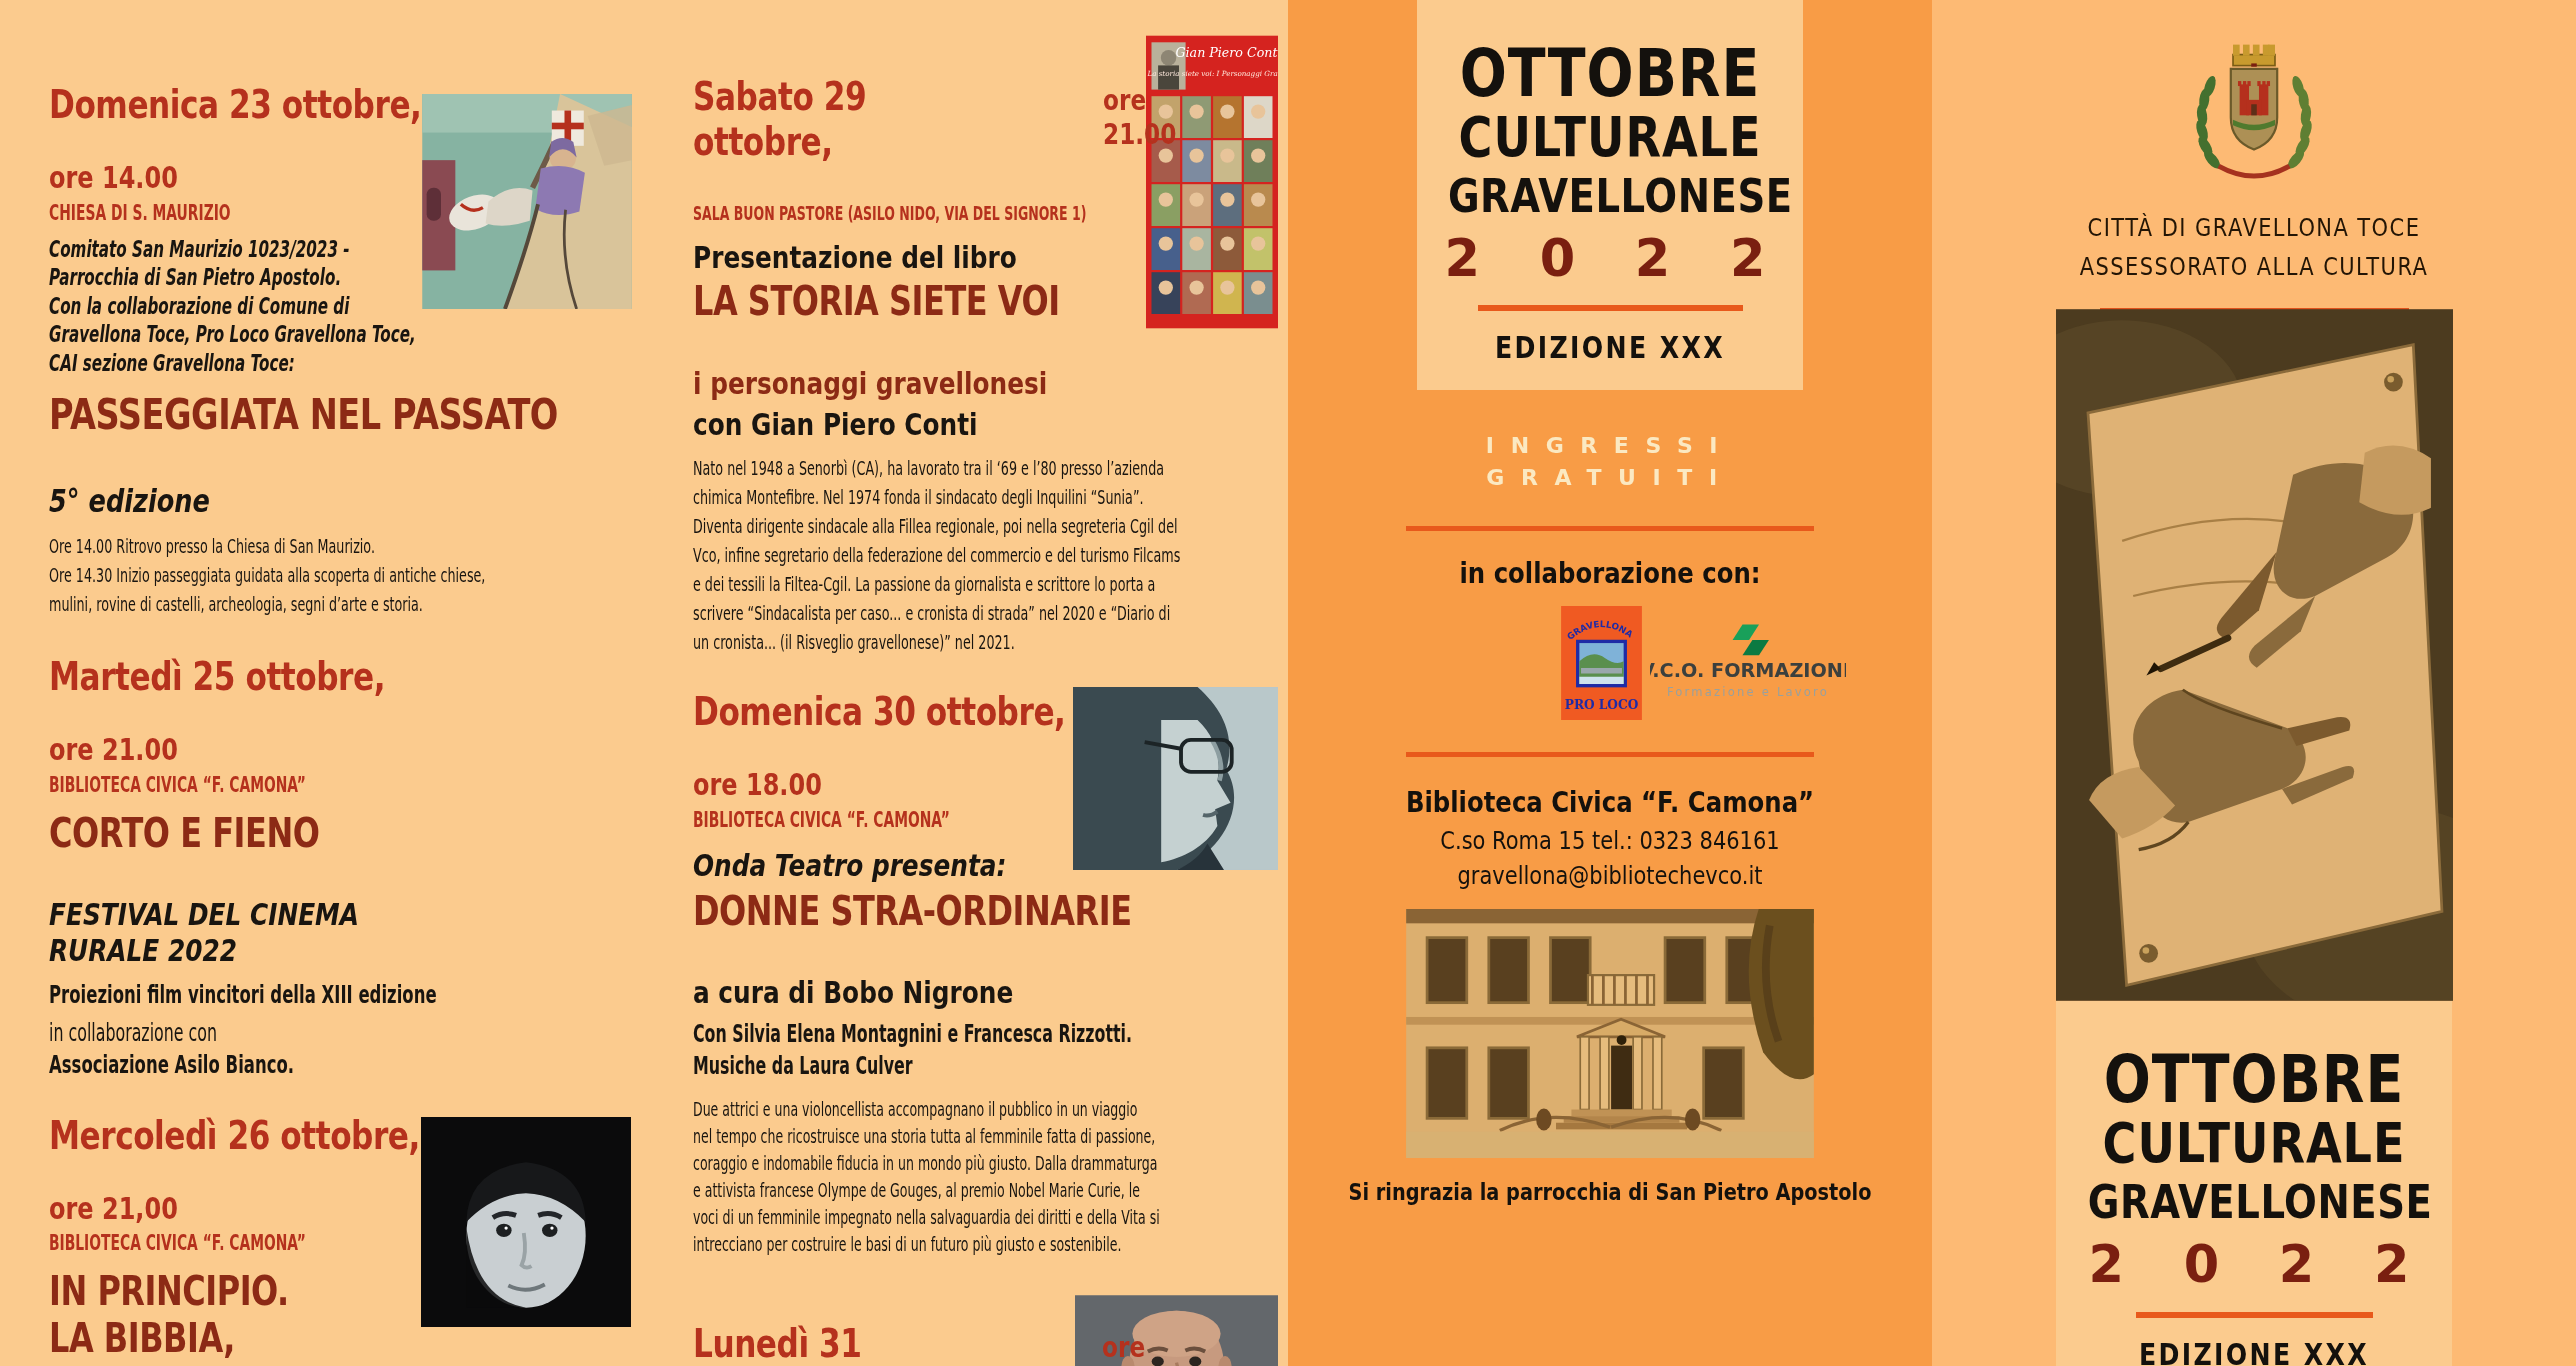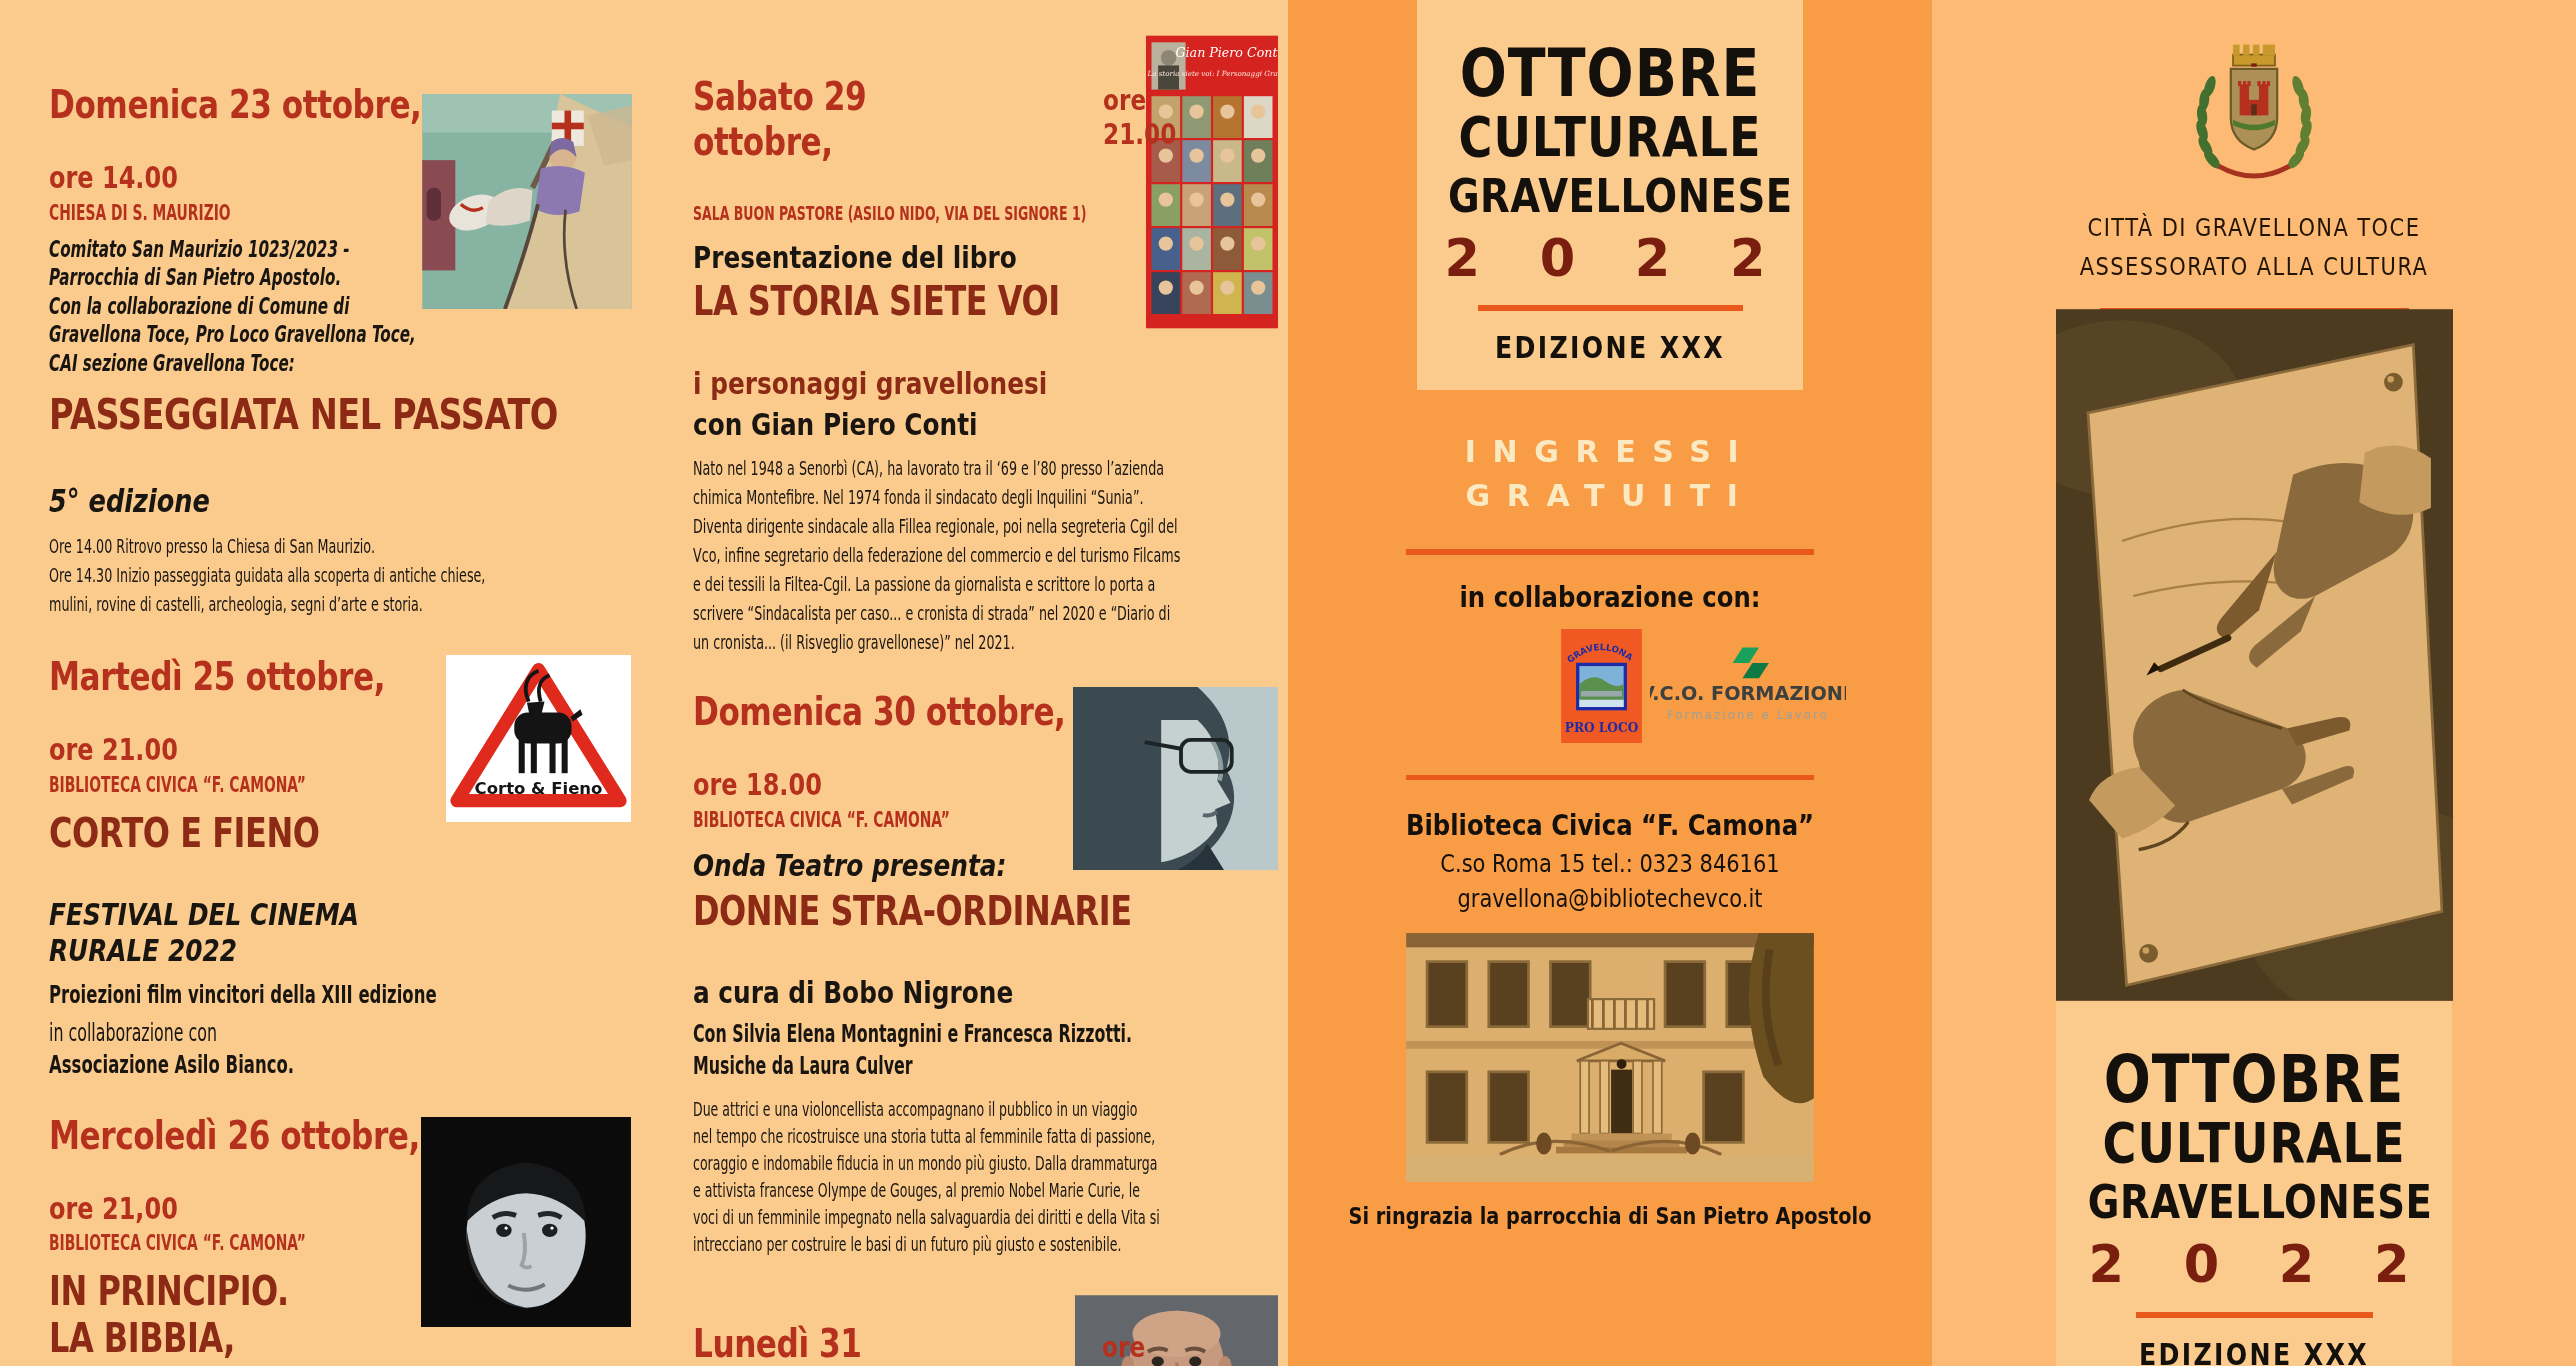--- a/index.html
+++ b/index.html
@@ -39,21 +39,21 @@
   .fig svg{display:block;width:100%;height:100%;}
 
   .rule{height:5.5px;background:#E8591B;}
   .titlebox{background:#FBCB8E;}
   .tb-l1{font-size:66px;font-weight:900;letter-spacing:1.1px;color:#14110d;line-height:1;}
   .tb-l2{font-size:55px;font-weight:600;letter-spacing:1.1px;color:#14110d;line-height:1.12;}
   .tb-l3{font-size:46px;font-weight:600;letter-spacing:0.6px;color:#14110d;line-height:1.2;}
   .tb-year{font-size:51px;font-weight:800;letter-spacing:21px;color:#7A1F10;line-height:1.25;margin-top:3.3px;text-indent:11px;}
   .tb-ed{font-size:30px;font-weight:800;letter-spacing:2.8px;color:#14110d;margin-top:19px;}
   .center{text-align:center;}
-  .ingressi{font-size:30px;font-weight:600;letter-spacing:16.6px;color:#FBE9C2;line-height:1.45;}
+  .ingressi{font-size:22px;font-weight:600;letter-spacing:16.6px;color:#FBE9C2;line-height:1.45;}
   .collab{font-size:29px;font-weight:800;color:#14110d;}
   .libname{font-size:29px;font-weight:800;color:#14110d;line-height:1.4;}
   .libline{font-size:25px;font-weight:500;color:#14110d;line-height:1.4;}
   .offbold{font-size:29px;font-weight:800;color:#14110d;line-height:1.45;}
   .offtel{font-size:26.5px;font-weight:500;color:#14110d;line-height:1.45;}
   .thanks{font-size:23px;font-weight:700;color:#14110d;}
   .citytxt{font-size:25px;font-weight:500;letter-spacing:1.7px;color:#231505;line-height:1.55;}
 </style>
 </head>
 <body>
@@ -95,38 +95,20 @@
 Gravellona Toce, Pro Loco Gravellona Toce,
 CAI sezione Gravellona Toce:</div>
         <h3 class="title mar sqA pre">PASSEGGIATA NEL PASSATO</h3>
         <div class="ed blk sqA">5° edizione</div>
         <div class="body blk sqB pre">Ore 14.00 Ritrovo presso la Chiesa di San Maurizio.
 Ore 14.30 Inizio passeggiata guidata alla scoperta di antiche chiese,
 mulini, rovine di castelli, archeologia, segni d’arte e storia.</div>
       </section>
 
       <section style="position:relative;margin-top:35px;">
-        <div class="fig" style="right:-19px;top:0px;width:185px;height:167px;background:#fff;">
-          <svg viewBox="0 0 336 302">
-            <rect width="336" height="302" fill="#ffffff"></rect>
-            <path d="M168,26 L316,264 L20,264 Z" fill="#fff" stroke="#E02A1E" stroke-width="24" stroke-linejoin="round"></path>
-            <g fill="#141414">
-              <path d="M150,84 C138,54 148,36 168,28" stroke="#141414" stroke-width="7" fill="none"></path>
-              <path d="M172,84 C164,58 172,42 188,36" stroke="#141414" stroke-width="7" fill="none"></path>
-              <polygon points="147,86 179,84 172,112 152,110"></polygon>
-              <rect x="124" y="104" width="104" height="56" rx="24"></rect>
-              <rect x="132" y="152" width="11" height="62"></rect>
-              <rect x="154" y="152" width="11" height="62"></rect>
-              <rect x="188" y="152" width="11" height="62"></rect>
-              <rect x="210" y="152" width="11" height="62"></rect>
-              <path d="M226,112 L244,98 L248,108 L230,120 Z"></path>
-            </g>
-            <text x="168" y="252" text-anchor="middle" font-size="30" font-weight="600" fill="#141414">Corto &amp; Fieno</text>
-          </svg>
-        </div>
         <h2 class="date red sqA pre">Martedì 25 ottobre,</h2>
         <div class="time red sqA">ore 21.00</div>
         <div class="venue red sqB">BIBLIOTECA CIVICA “F. CAMONA”</div>
         <h3 class="title-sm mar sqA">CORTO E FIENO</h3>
         <div class="ed blk sqA pre" style="font-size:31px;">FESTIVAL DEL CINEMA
 RURALE 2022</div>
         <div class="bold-line blk sqB">Proiezioni film vincitori della XIII edizione</div>
         <div class="plain-line blk sqB">in collaborazione con</div>
         <div class="bold-line blk sqB" style="margin-top:2.2px;">Associazione Asilo Bianco.</div>
       </section>

